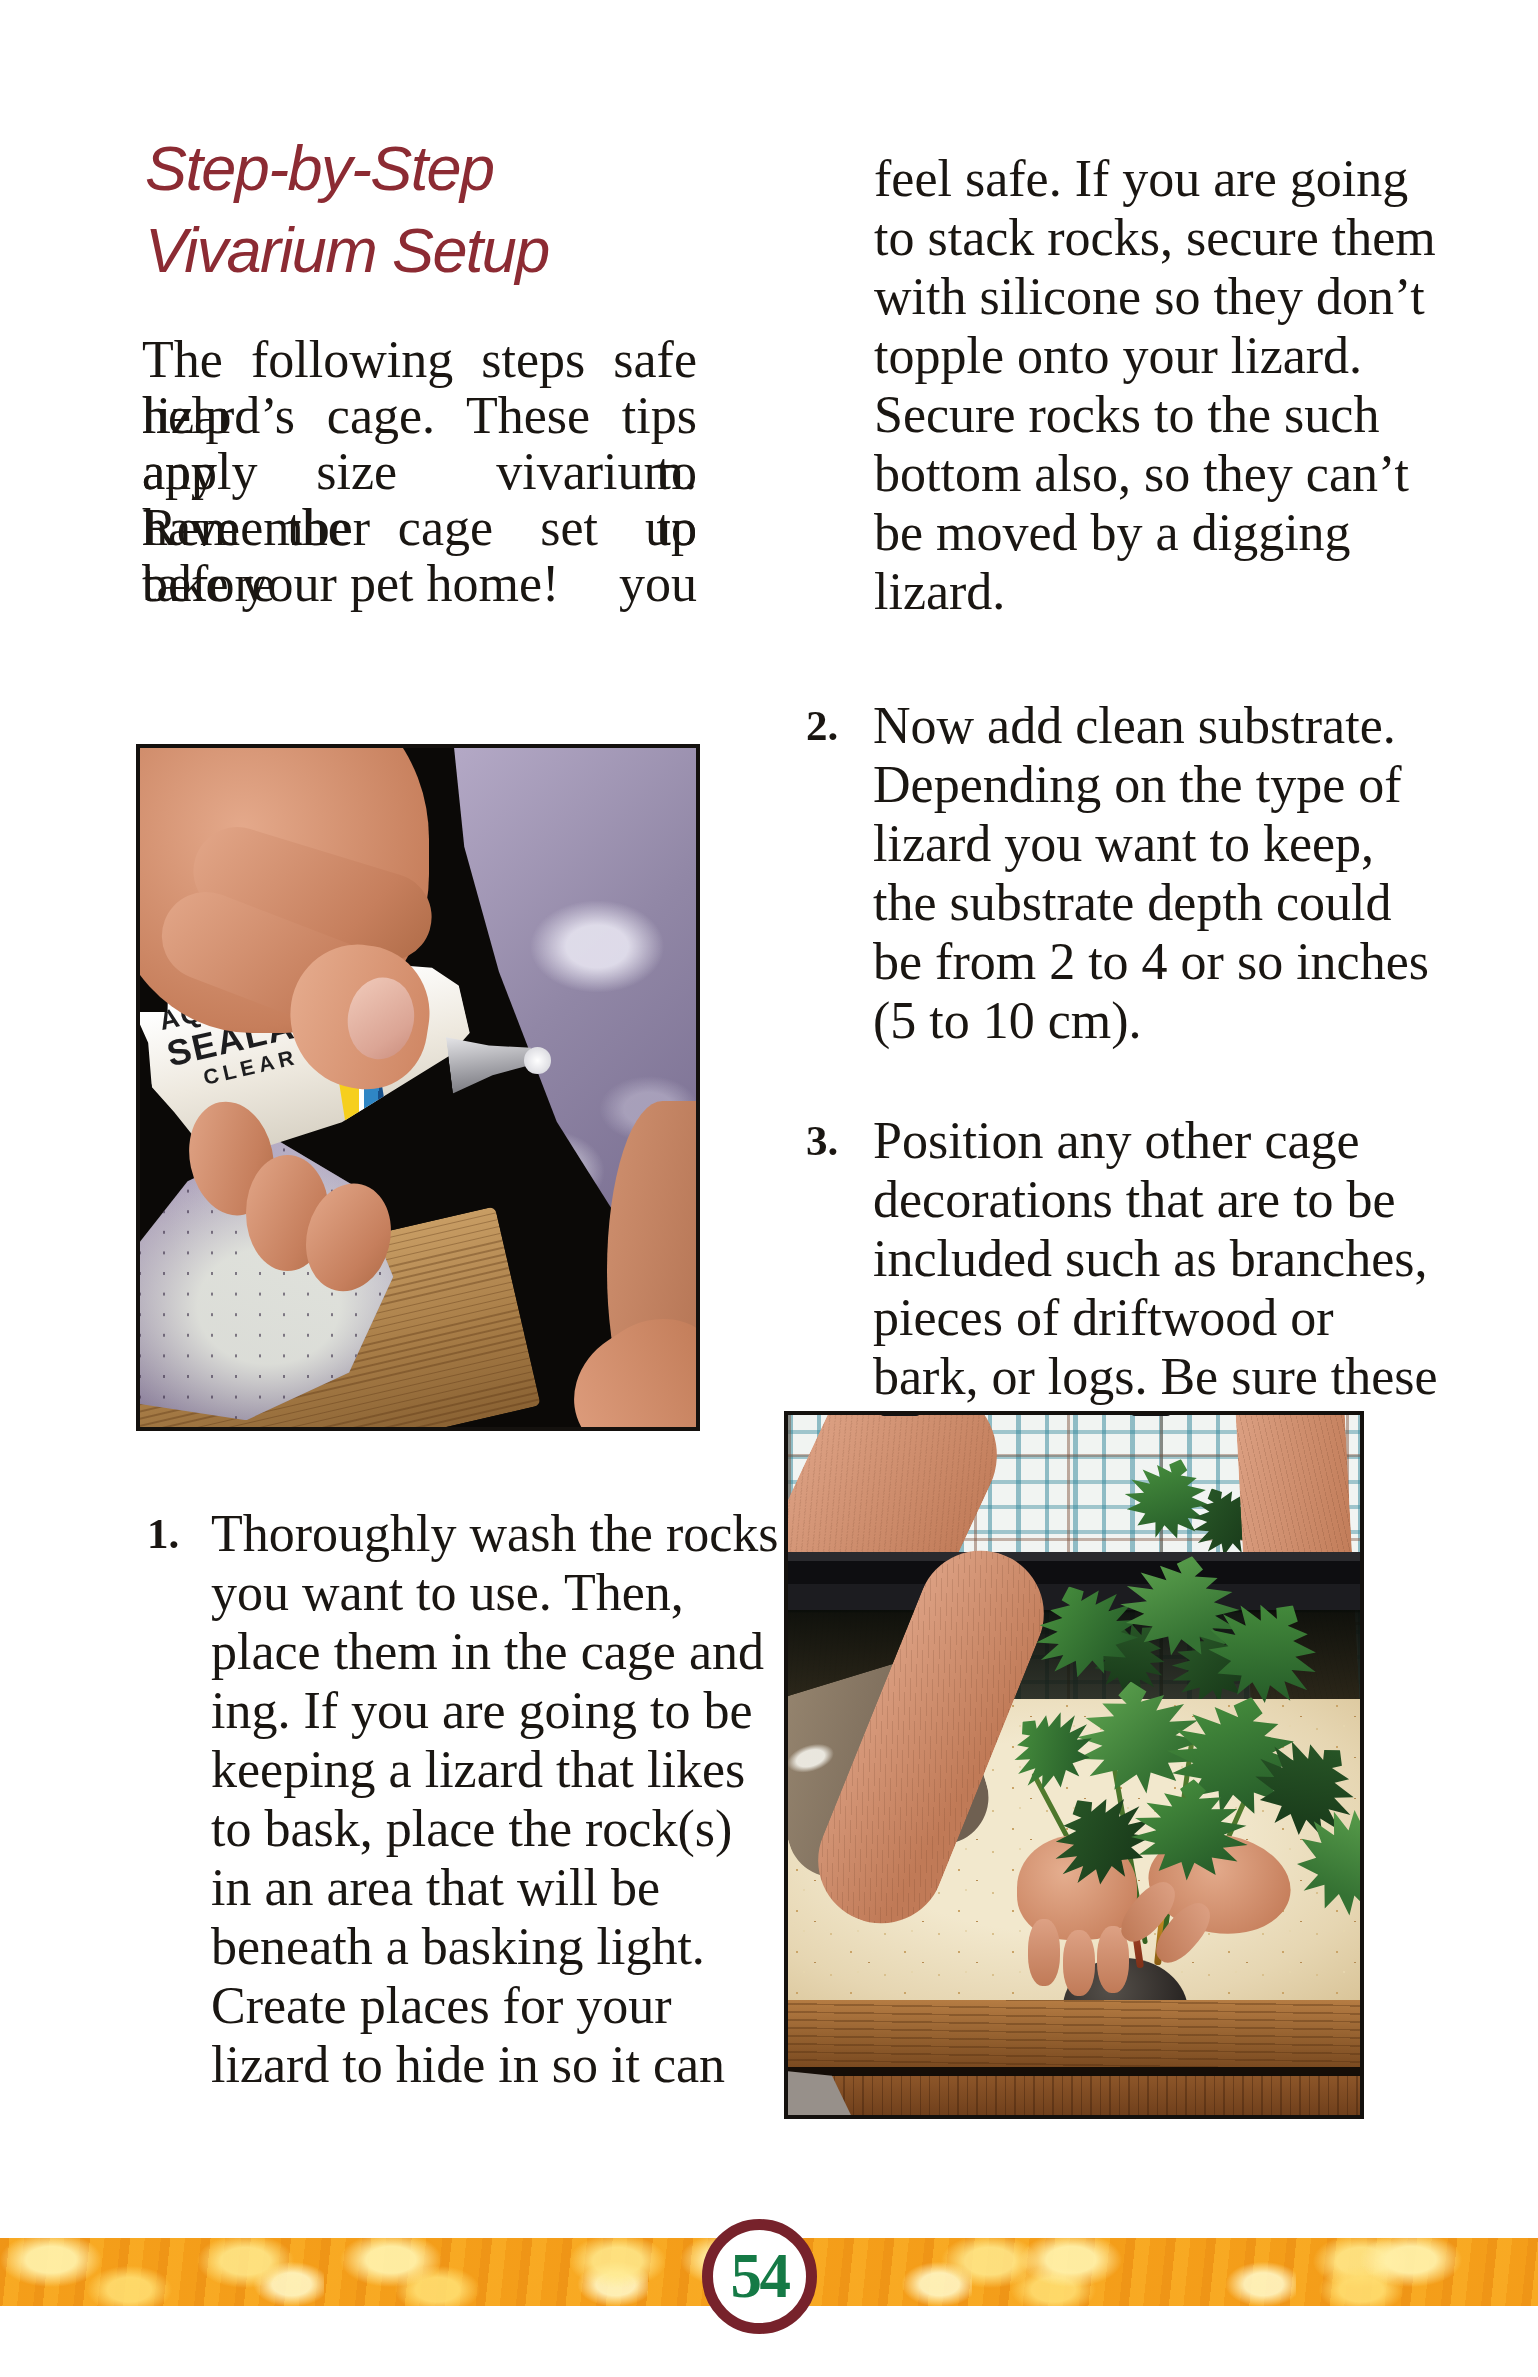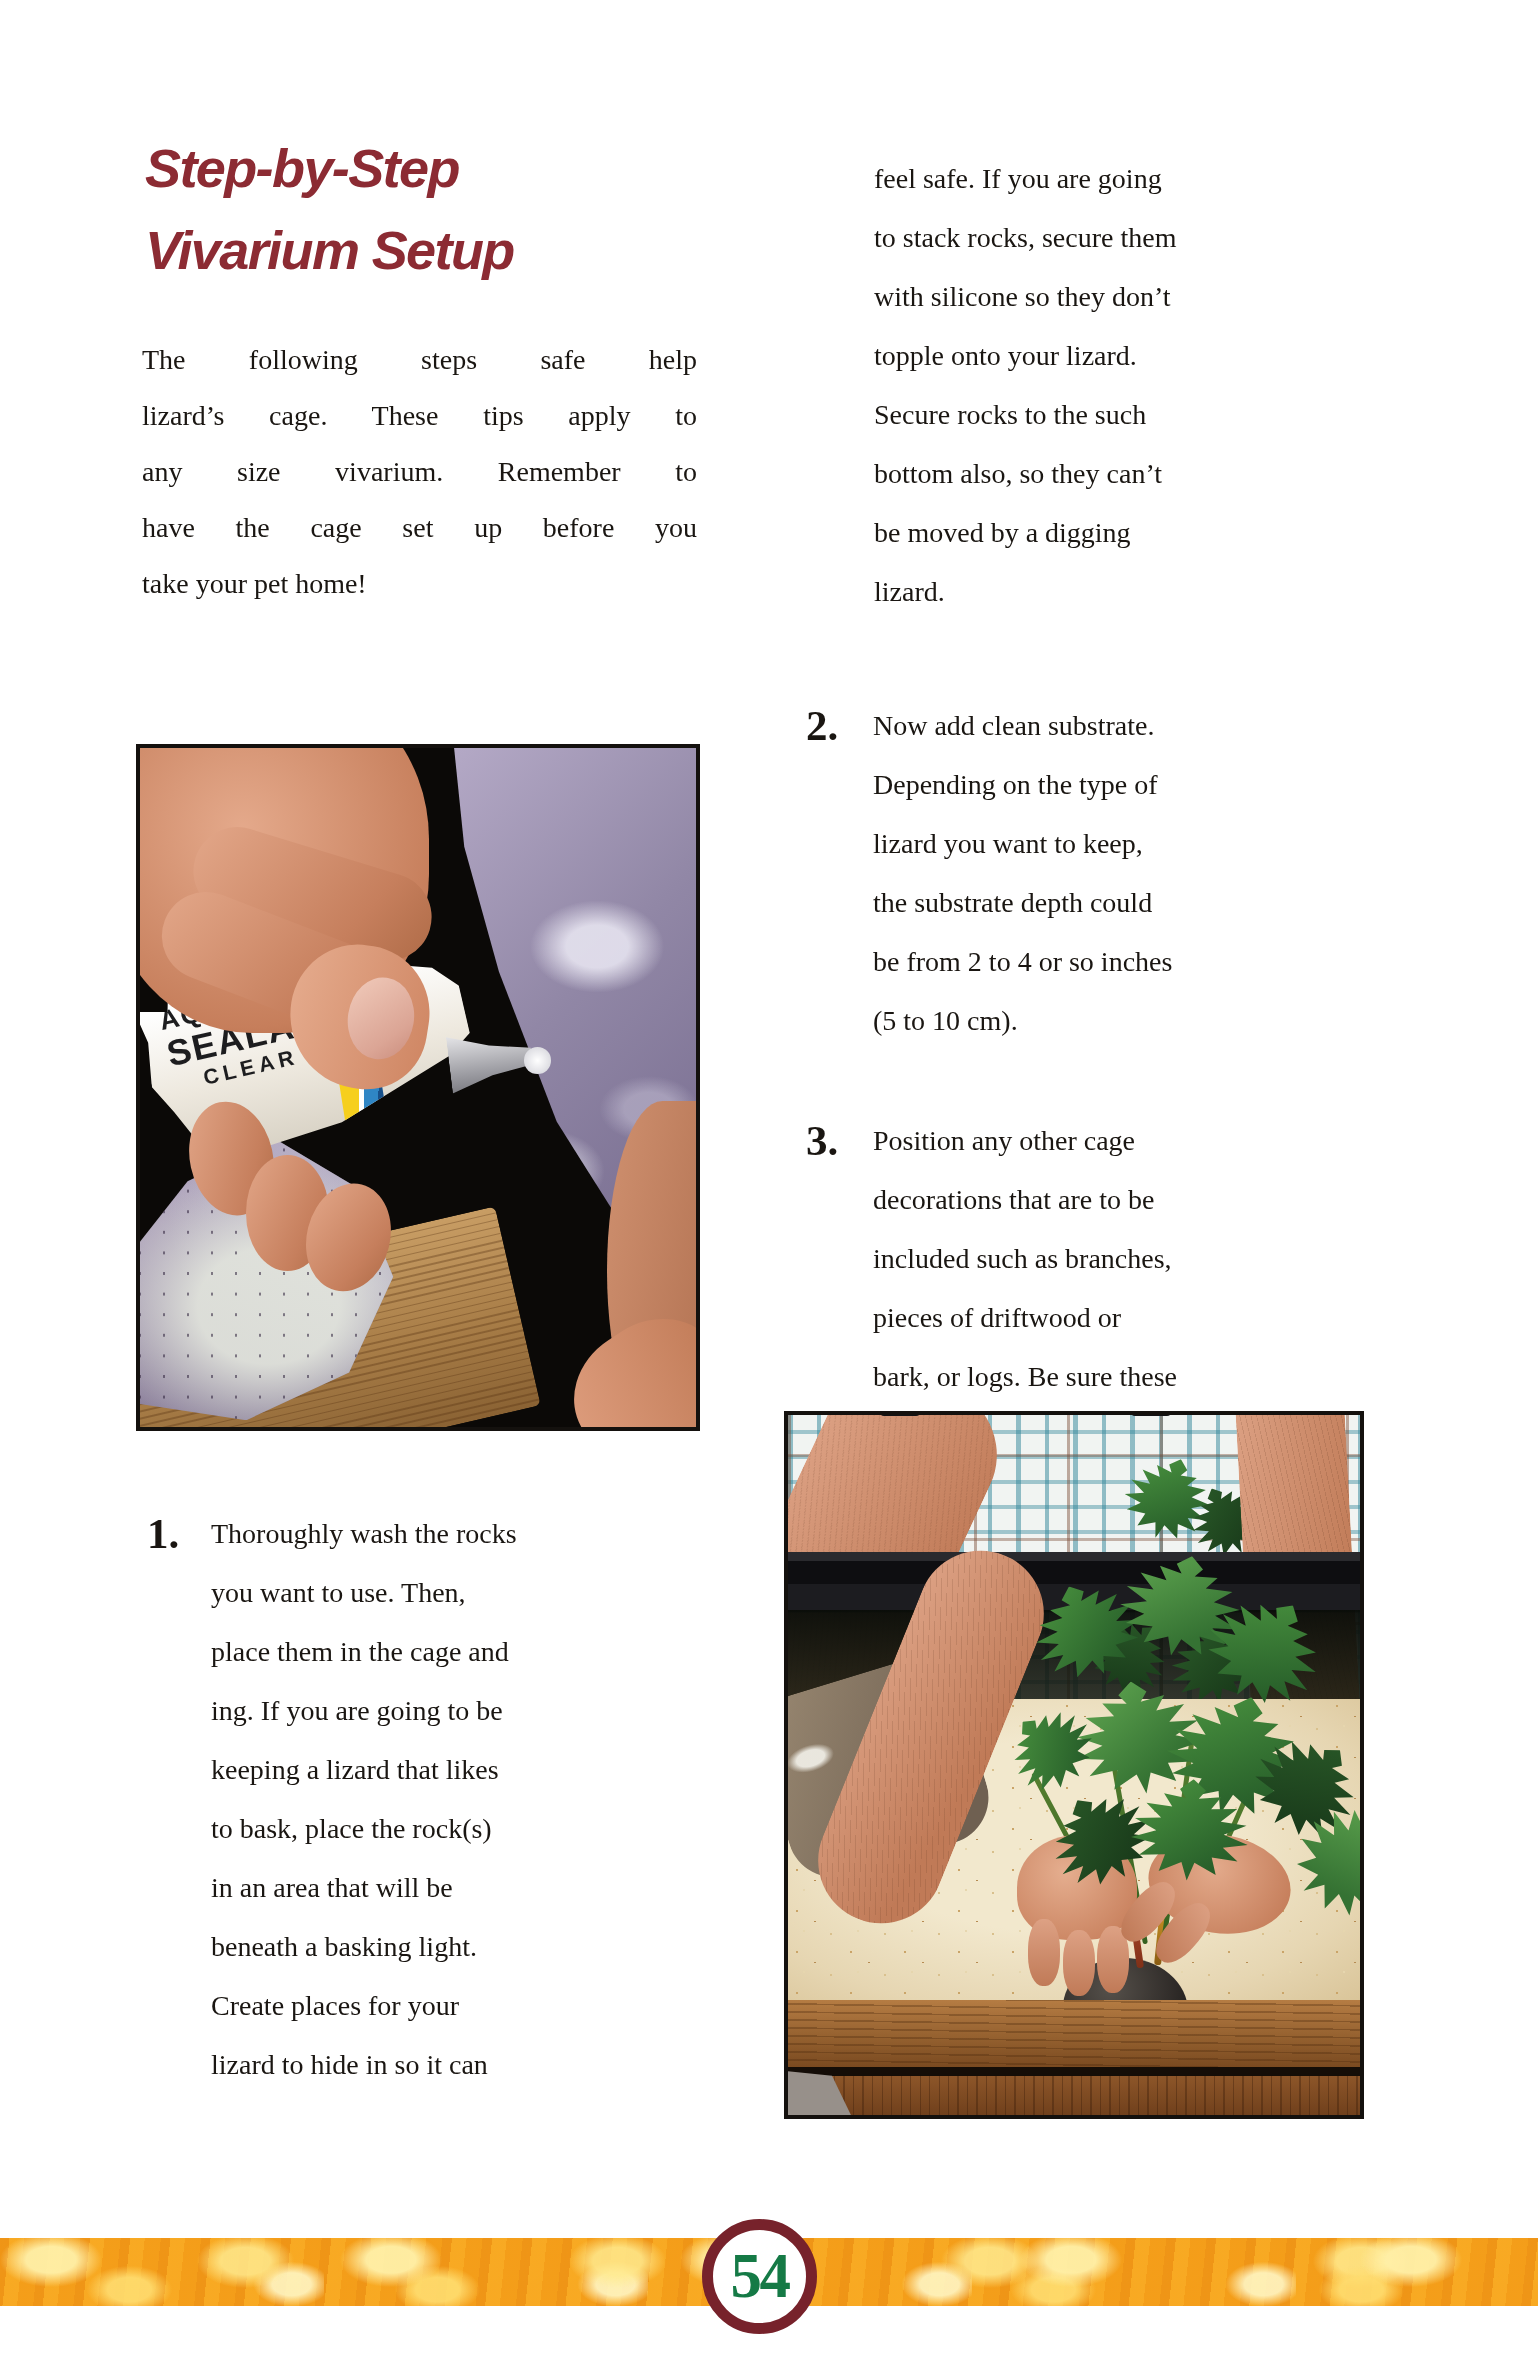--- a/index.html
+++ b/index.html
@@ -6,26 +6,26 @@
   .page {
     position:relative; width:1539px; height:2377px; margin:0 auto;
     background:#ffffff; overflow:hidden;
     font-family:"Liberation Serif","DejaVu Serif",serif;
     color:var(--body_text,#1a1612);
   }
   
   .title {
     position:absolute; left:145px; top:127px;
     font-family:"Liberation Sans","DejaVu Sans",sans-serif;
-    font-weight:bold; font-style:italic;
-    font-size:54px; line-height:82px; letter-spacing:-1.6px;
+    font-weight:normal; font-style:italic;
+    font-size:63px; line-height:82px; letter-spacing:-1.6px;
     color:var(--title_red,#8C2B33); white-space:nowrap;
   }
   
-  .bline { font-size:28px; white-space:nowrap; }
+  .bline { font-size:52px; white-space:nowrap; }
   .intro { position:absolute; left:142px; top:332px; width:555px; }
   .intro .bline { height:56px; line-height:56px; white-space:normal; }
   .intro .just { text-align:justify; text-align-last:justify; }
   .para { position:absolute; }
   .para .bline { height:59px; line-height:59px; }
   .step { position:absolute; }
   .step .num {
     position:absolute; left:0; top:0; height:59px; line-height:59px;
     font-size:43px; font-weight:bold;
   }

